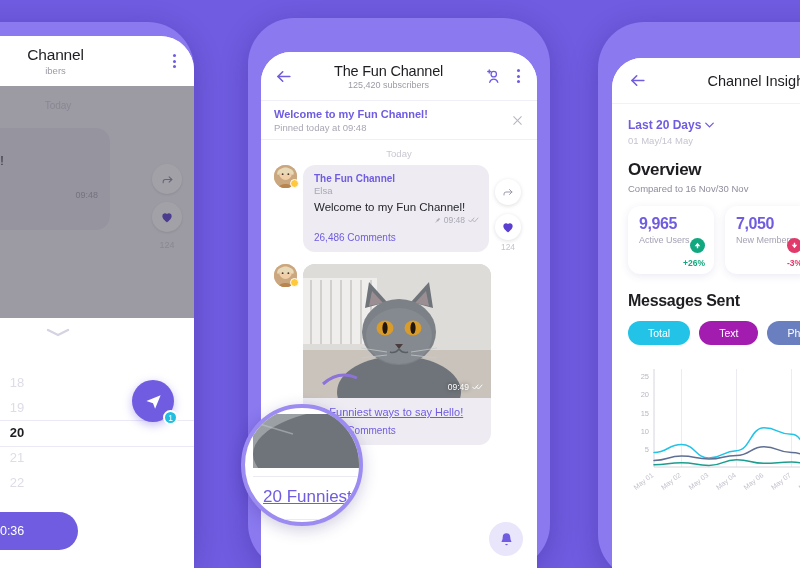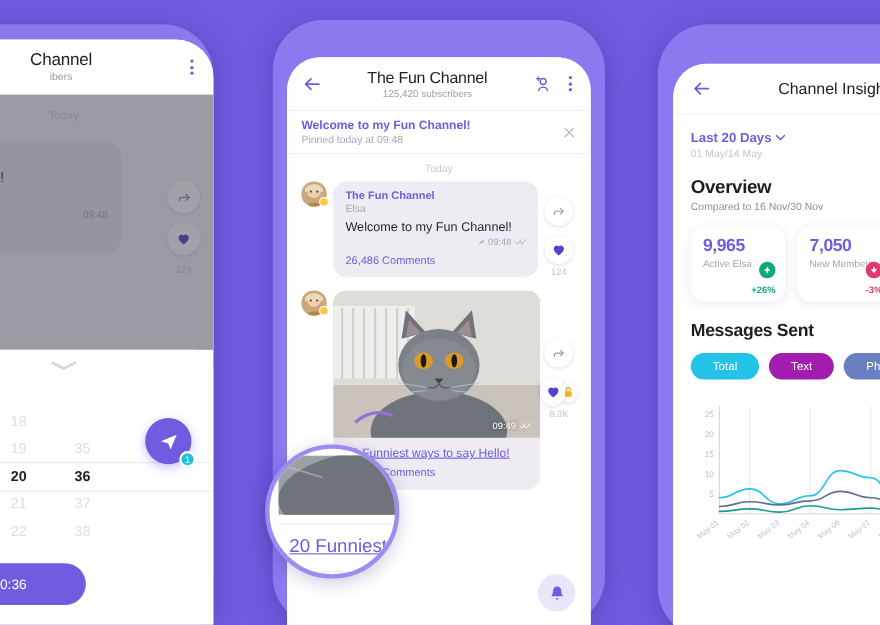--- a/index.html
+++ b/index.html
@@ -238,27 +238,20 @@
 
         <div class="picker">
           <div class="pk-line" style="top:50px;"></div>
           <div class="pk-line" style="top:76px;"></div>
           <div class="pk-col c2">
             <div class="pk-item">18</div>
             <div class="pk-item">19</div>
             <div class="pk-item sel">20</div>
             <div class="pk-item">21</div>
             <div class="pk-item">22</div>
-          </div>
-          <div class="pk-col c3">
-            <div class="pk-item"></div>
-            <div class="pk-item">35</div>
-            <div class="pk-item sel">36</div>
-            <div class="pk-item">37</div>
-            <div class="pk-item">38</div>
           </div>
         </div>
 
         <div class="fabsend">
           <svg width="19" height="19" viewBox="0 0 24 24" fill="#fff">
               <path d="M3 11.5 21 4l-7 17-2.6-6.8L3 11.5z"></path>
             </svg>
         </div>
         <div class="fabbadge">1</div>
 
@@ -412,42 +405,20 @@
               <span>09:49</span>
               <svg width="11" height="8" viewBox="0 0 22 12" fill="none" stroke="#fff" stroke-width="1.8" stroke-linecap="round">
                   <polyline points="1 6 5 10 12 2"></polyline>
                   <polyline points="9 6 13 10 20 2"></polyline>
                 </svg>
             </div>
             <span class="p-link">20 Funniest ways to say Hello!</span>
             <div class="p-cm">53,648 Comments</div>
           </div>
 
-          <div class="side-react" style="top:44px;">
-            <div class="sr-circle">
-              <svg width="12" height="12" viewBox="0 0 24 24" fill="none" stroke="#9d9bab" stroke-width="2" stroke-linecap="round" stroke-linejoin="round">
-                  <polyline points="15 17 20 12 15 7"></polyline>
-                  <path d="M4 18v-2a4 4 0 0 1 4-4h12"></path>
-                </svg>
-            </div>
-            <div style="display:flex;justify-content:center;">
-              <div class="sr-circle" style="margin:0 -6px 0 0;z-index:2;">
-                <svg width="14" height="14" viewBox="0 0 24 24" fill="#5b3fd0">
-                    <path d="M12 21s-8-5.2-8-10.3A4.7 4.7 0 0 1 12 7a4.7 4.7 0 0 1 8 3.7C20 15.8 12 21 12 21z"></path>
-                  </svg>
-              </div>
-              <div class="sr-circle" style="margin:0;width:19px;height:19px;align-self:center;">
-                <svg width="11" height="11" viewBox="0 0 24 24" fill="#f5b70a">
-                    <rect x="5" y="10" width="14" height="11" rx="2"></rect>
-                    <path d="M8 10V7a4 4 0 0 1 8 0v3" stroke="#d79b05" stroke-width="2" fill="none"></path>
-                  </svg>
-              </div>
-            </div>
-            <div class="sr-cnt">8.3K</div>
-          </div>
         </div>
       </div>
 
       <div class="bellfab">
         <svg width="15" height="15" viewBox="0 0 24 24" fill="#6f5ce0">
             <path d="M12 2a6 6 0 0 0-6 6c0 5-2 6-2 8h16c0-2-2-3-2-8a6 6 0 0 0-6-6z"></path>
             <path d="M10 19a2 2 0 0 0 4 0z"></path>
           </svg>
       </div>
 
@@ -490,21 +461,21 @@
             </svg>
         </div>
         <div class="rng-sub">01 May/14 May</div>
 
         <div class="ovr">Overview</div>
         <div class="ovr-sub">Compared to 16 Nov/30 Nov</div>
 
         <div class="cards">
           <div class="card">
             <div class="c-num">9,965</div>
-            <div class="c-lbl">Active Elsa</div>
+            <div class="c-lbl">Active Users</div>
             <div class="c-arrow" style="background:#11a87f;">
               <svg width="7" height="7" viewBox="0 0 10 10" fill="#fff">
                   <path d="M5 1l4 5H6v3H4V6H1z"></path>
                 </svg>
             </div>
             <div class="c-pct" style="color:#11a87f;">+26%</div>
           </div>
           <div class="card">
             <div class="c-num">7,050</div>
             <div class="c-lbl">New Members</div>

